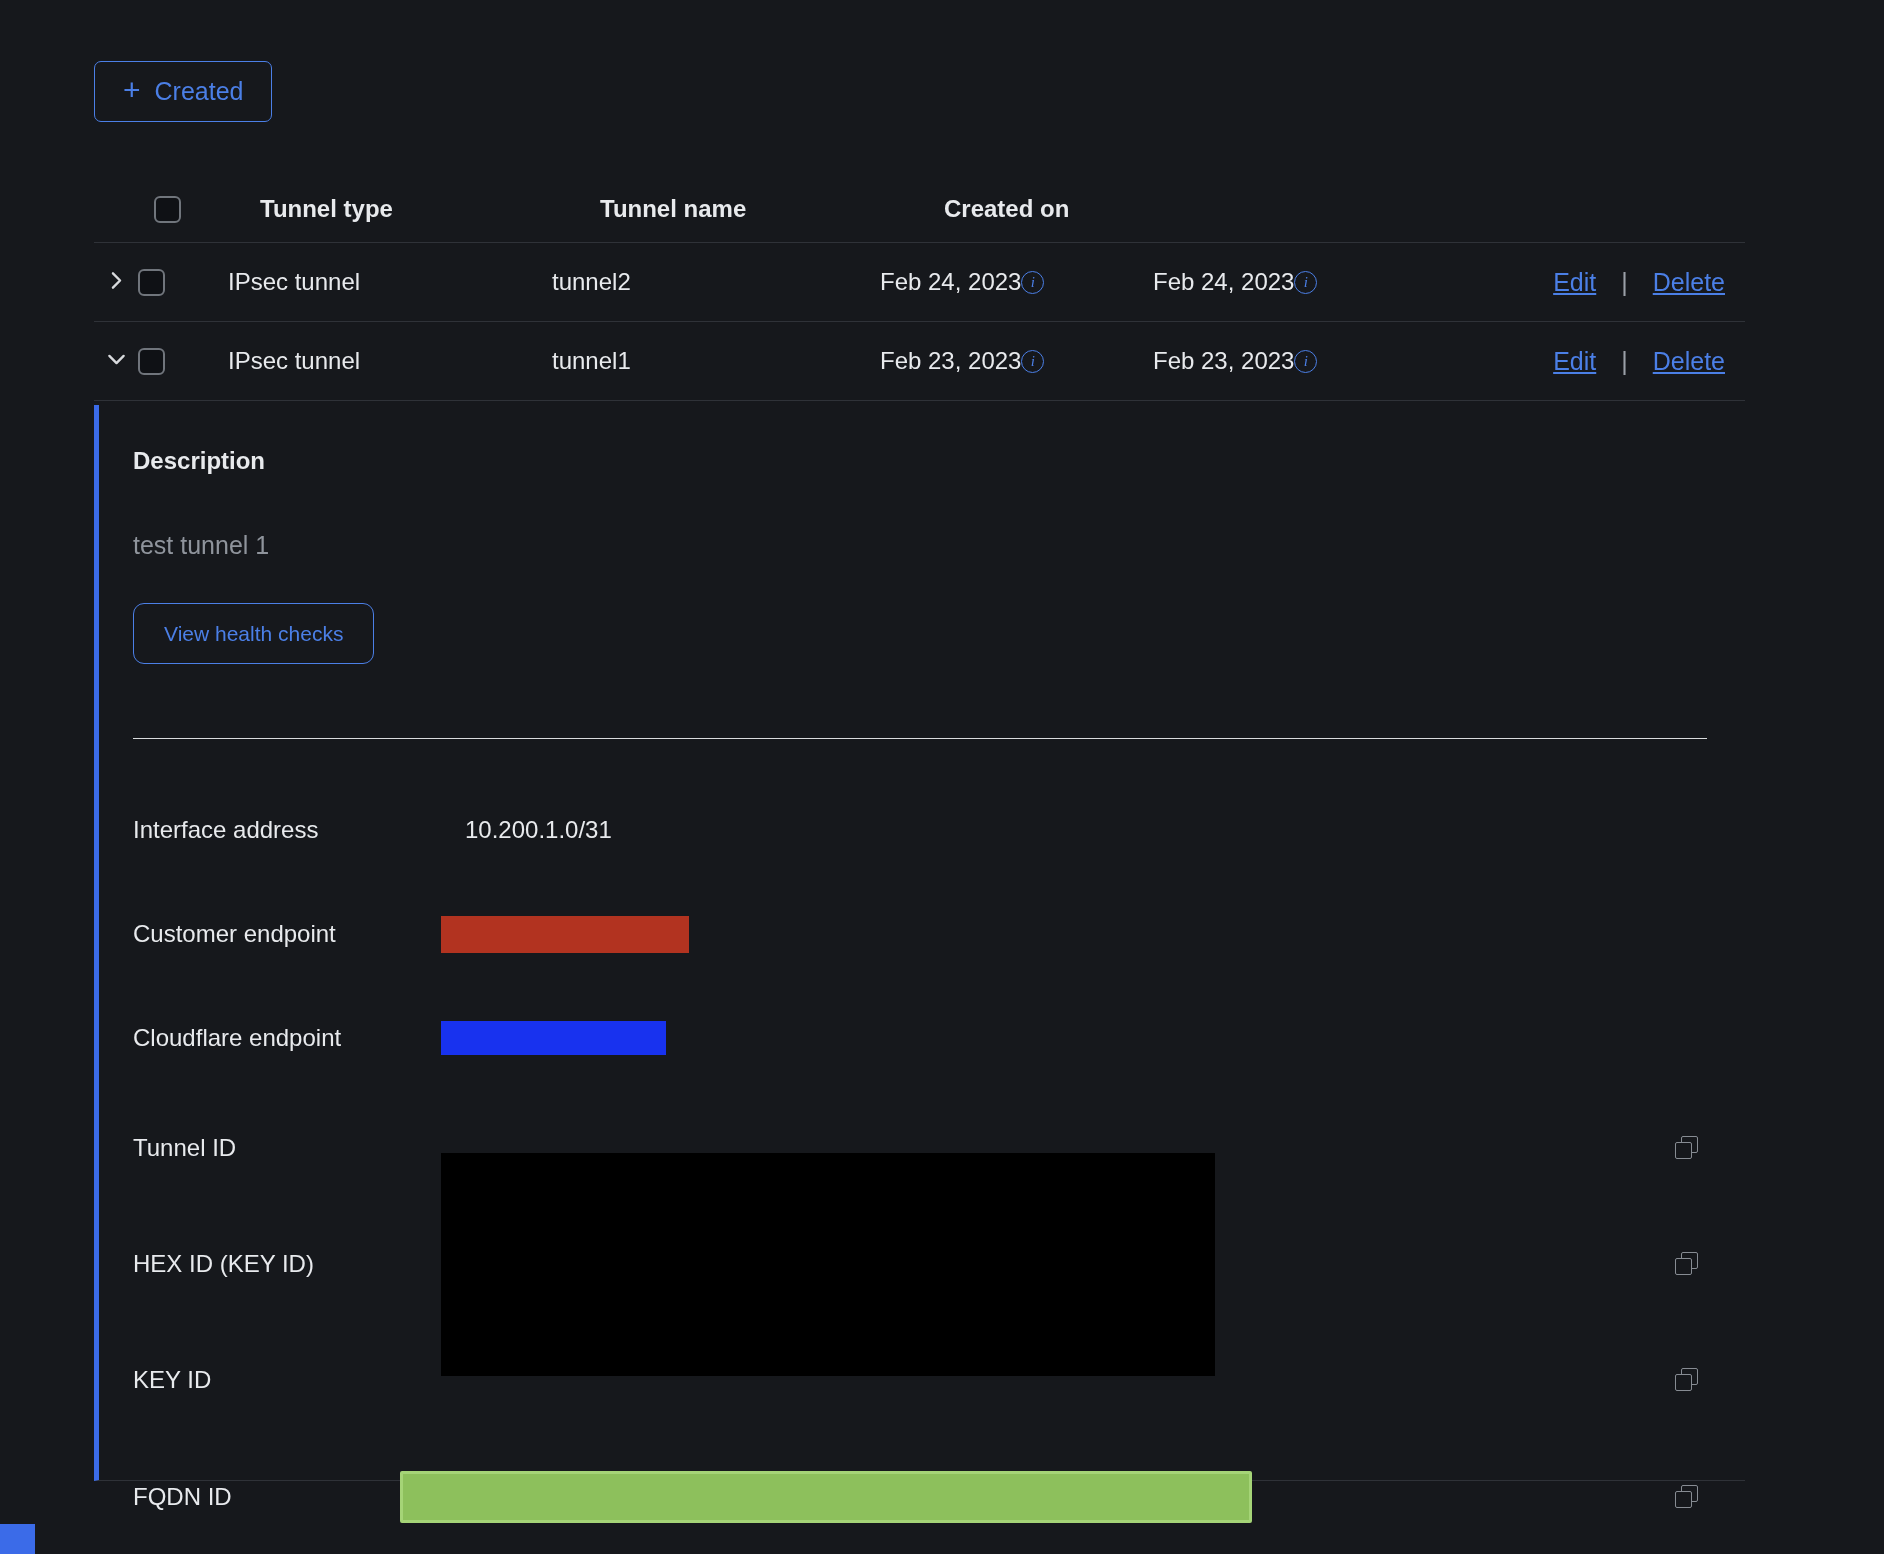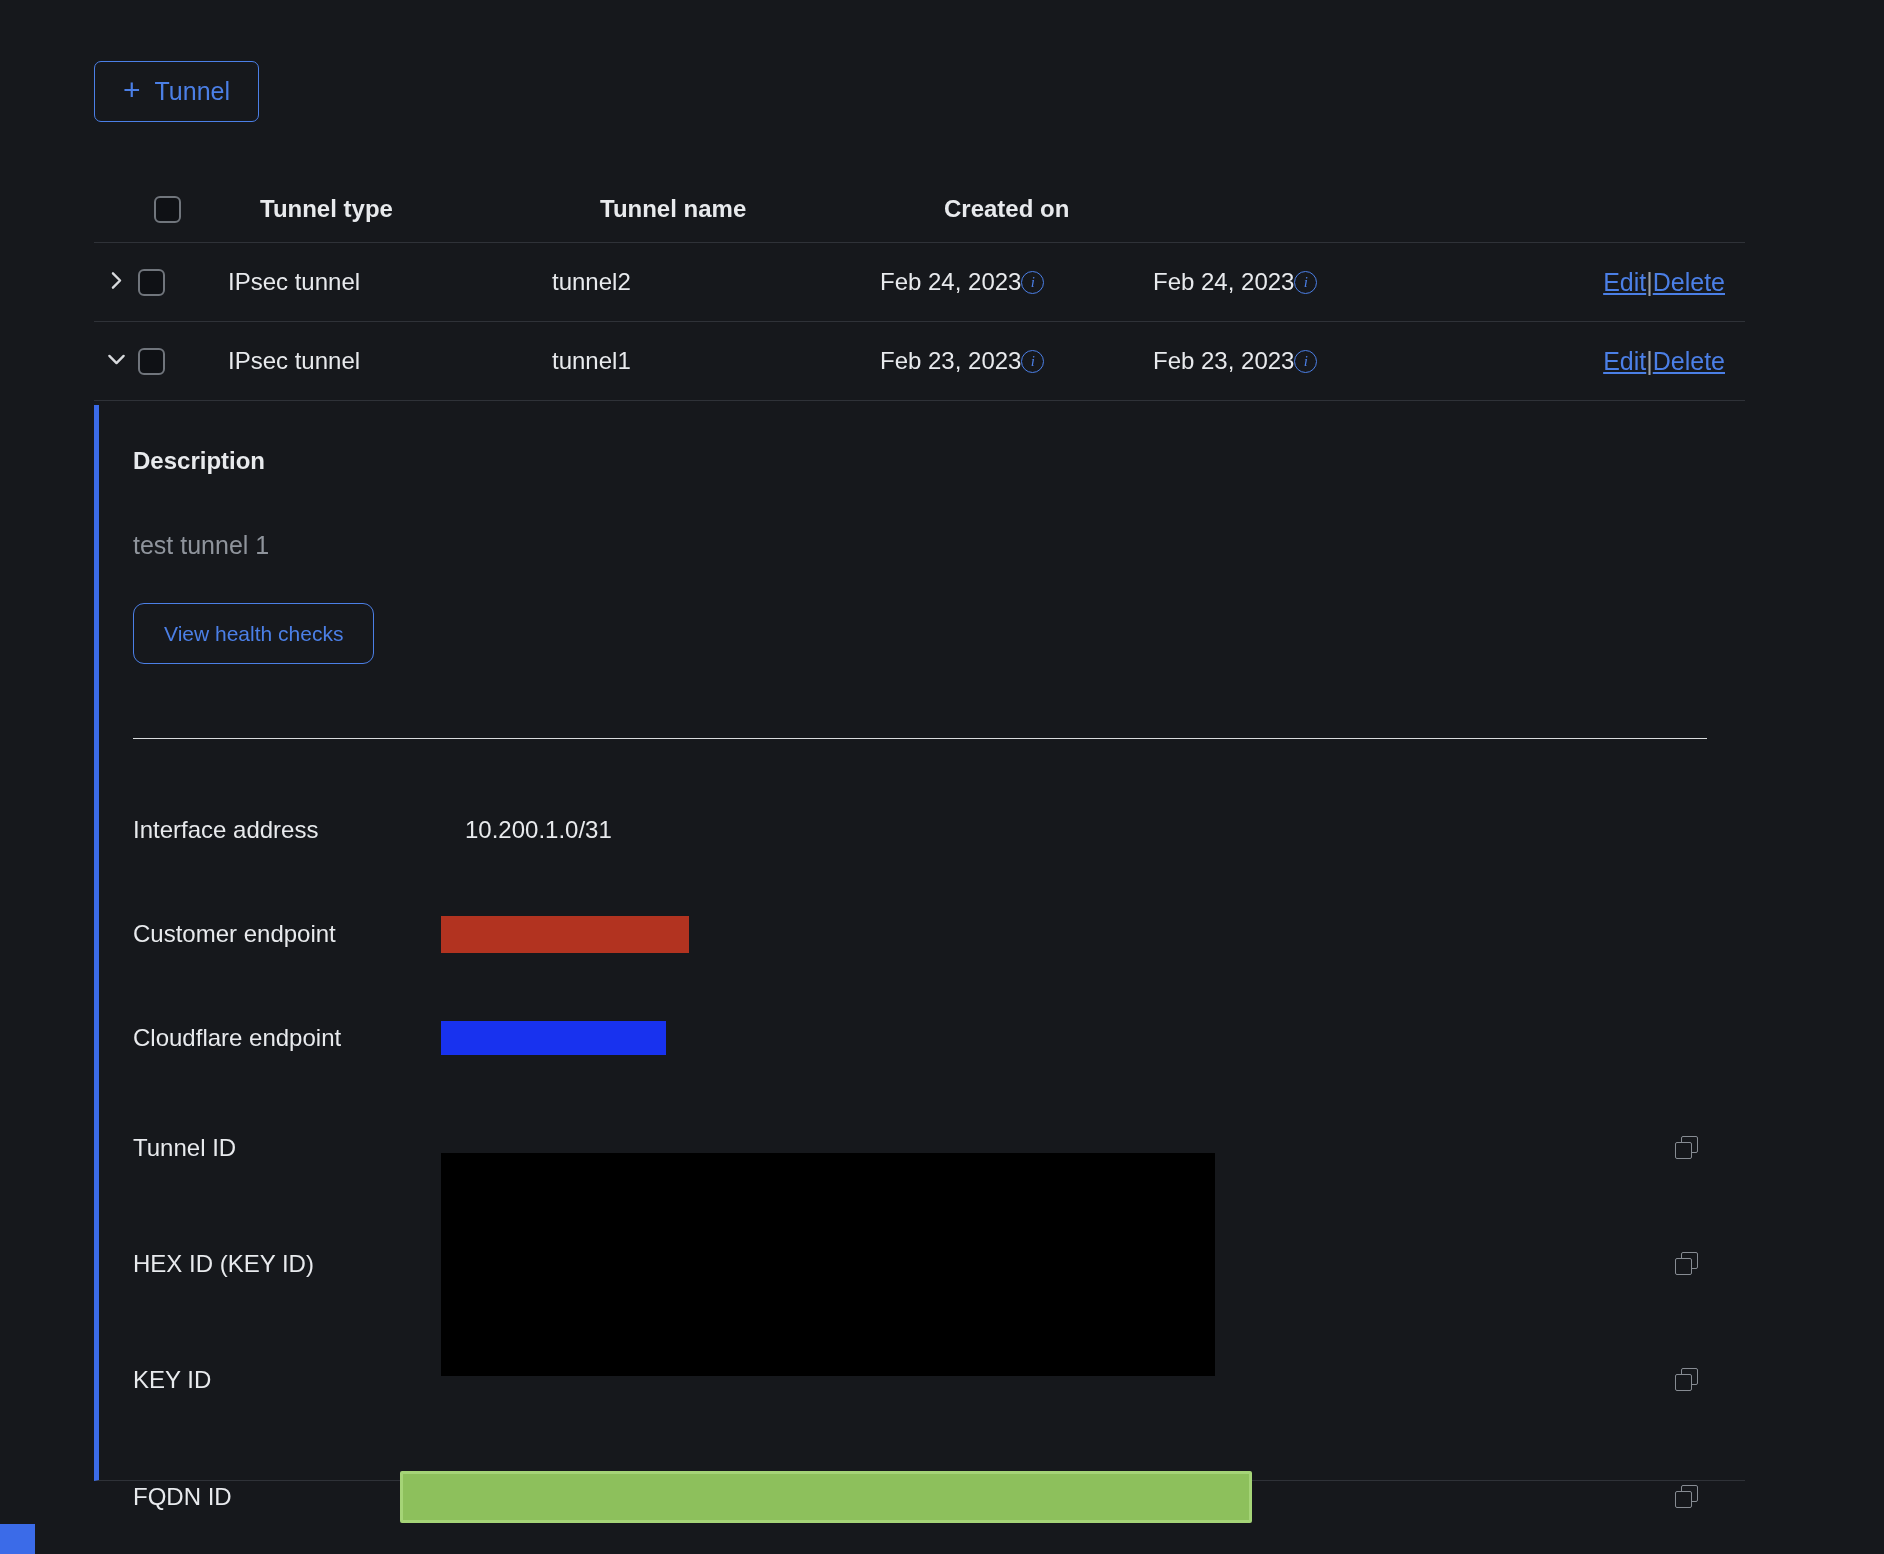--- a/index.html
+++ b/index.html
@@ -41,21 +41,21 @@
     width:27px; height:27px; border:2px solid #70757c; border-radius:6px;
     background:#0f1115; display:inline-block; cursor:pointer;
   }
   .date-cell { display:flex; align-items:center; gap:0; }
   .info-icon {
     width:23px; height:23px; border:1.5px solid var(--accent); border-radius:50%;
     color:var(--accent); display:inline-flex; align-items:center; justify-content:center;
     font-size:15px; line-height:1; cursor:pointer; flex:0 0 auto;
     font-family:"Liberation Serif", serif; font-style:italic;
   }
-  .actions { display:flex; align-items:center; gap:0; justify-content:flex-end; padding-right:20px; font-size:25px; }
+  .actions { display:flex; align-items:center; gap:25px; justify-content:flex-end; padding-right:20px; font-size:25px; }
   .link { color:var(--accent); text-decoration:underline; cursor:pointer; }
   .sep { color:#9aa0a8; }
 
   
   .expanded {
     position:absolute; left:94px; top:405px; width:1651px; height:1076px;
     border-left:5px solid var(--expanded-border);
     border-bottom:1px solid var(--divider);
     padding:42px 0 0 34px;
   }
@@ -101,21 +101,21 @@
 
   .corner-artifact { position:absolute; left:0; bottom:0; width:35px; height:30px; background:var(--expanded-border); }
 </style>
 </head>
 <body>
 
 <div class="page">
 
   <button class="create-btn">
     <span class="plus">+</span>
-    <span>Tunnel</span>
+    <span>Created</span>
   </button>
 
   <div class="table">
 
     <div class="trow thead">
       <div class="chev-cell"></div>
       <div class="cb-cell">
         <span class="checkbox"></span>
       </div>
       <div class="h-type">Tunnel type</div>

